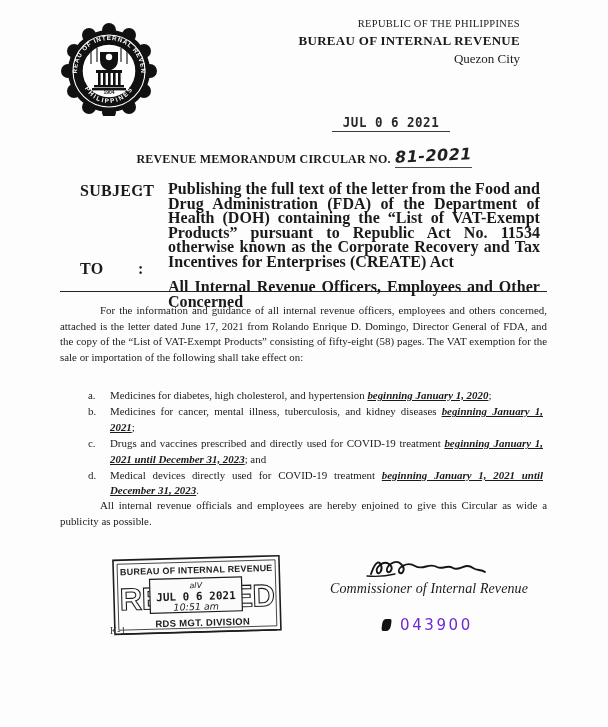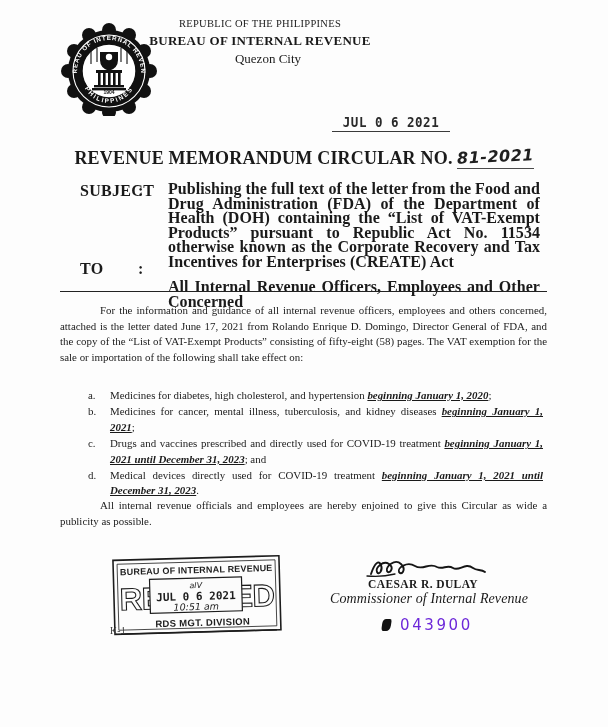--- a/index.html
+++ b/index.html
@@ -21,21 +21,21 @@
     width: 608px;
     height: 727px;
     background: #fdfdfd;
   }
 
   
   .header-block {
     position: absolute;
     left: 0; top: 16px;
     width: 520px;
-    text-align: center;
+    text-align: right;
   }
   .hdr-line1, .hdr-line2 {
     font-size: 10.5px;
     letter-spacing: .3px;
     line-height: 15px;
   }
   .hdr-line3 {
     font-size: 13px;
     font-weight: bold;
     letter-spacing: .3px;
@@ -75,21 +75,21 @@
   }
 
   
   .rmc-title {
     position: absolute;
     left: 0; top: 148px;
     width: 608px;
     text-align: center;
   }
   .rmc-title .t {
-    font-size: 18px;
+    font-size: 12px;
     font-weight: bold;
     letter-spacing: .2px;
   }
   .rmc-num {
     display: inline-block;
     position: relative;
     min-width: 74px;
     border-bottom: 1.2px solid #4a4a4a;
     margin-left: 4px;
     vertical-align: baseline;
@@ -377,20 +377,19 @@
   <div class="sig-block">
     <div class="sig-scribble">
       <svg width="160" height="24" viewBox="0 0 160 24">
         <path d="M28,18 C32,6 36,4 38,9 C40,14 36,20 34,16 C32,12 40,4 46,8
                  C52,12 46,19 44,15 C42,11 52,2 58,8 C64,14 58,20 56,16
                  C54,12 64,5 72,10 C80,15 86,6 94,11 C100,14 104,8 110,12
                  C116,16 122,6 130,12 C134,15 138,13 142,16" fill="none" stroke="#151515" stroke-width="1.9" stroke-linecap="round"></path>
         <path d="M24,20 C34,21 44,20 52,18" fill="none" stroke="#151515" stroke-width="1.3" stroke-linecap="round"></path>
       </svg>
     </div>
-    <div class="sig-name">CAESAR R. DULAY</div>
     <div class="sig-role">Commissioner of Internal Revenue</div>
   </div>
 
   <div class="page-code">K-1</div>
   <div class="doc-number"><span class="blot"></span><span>043900</span></div>
 
 </div>
 
 </body></html>

